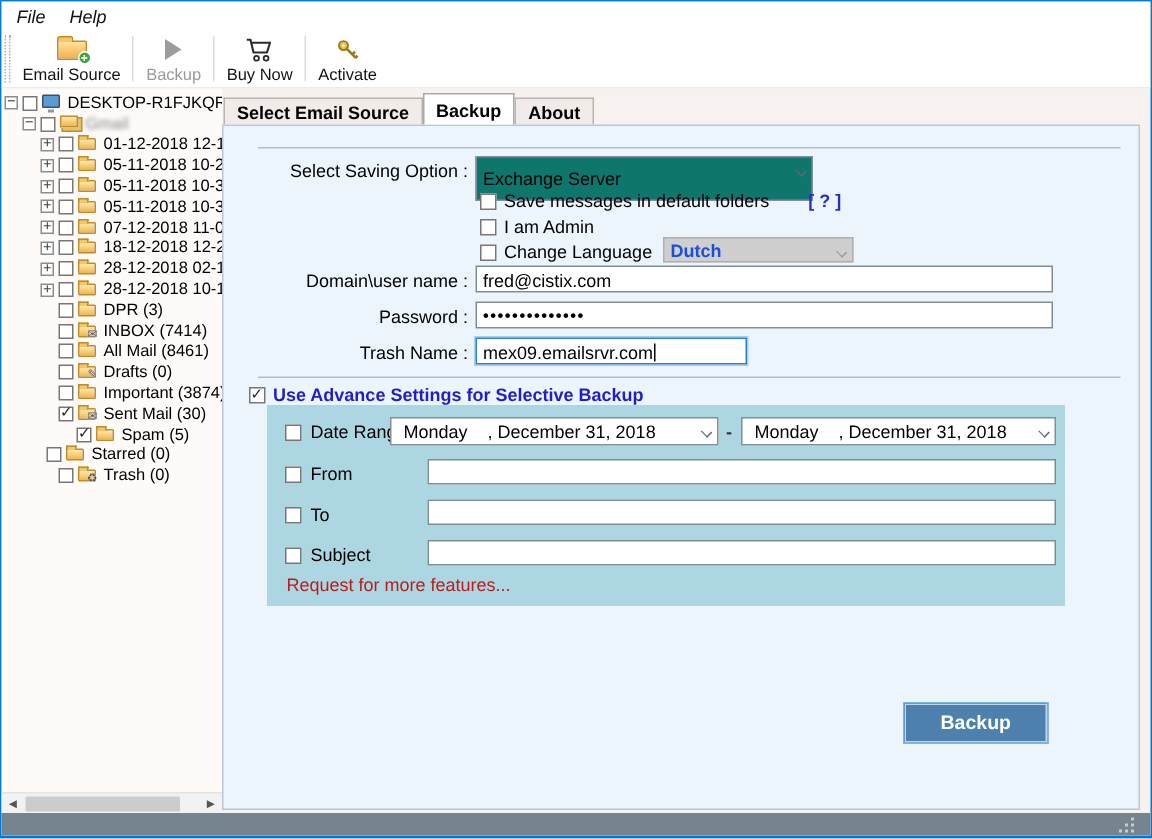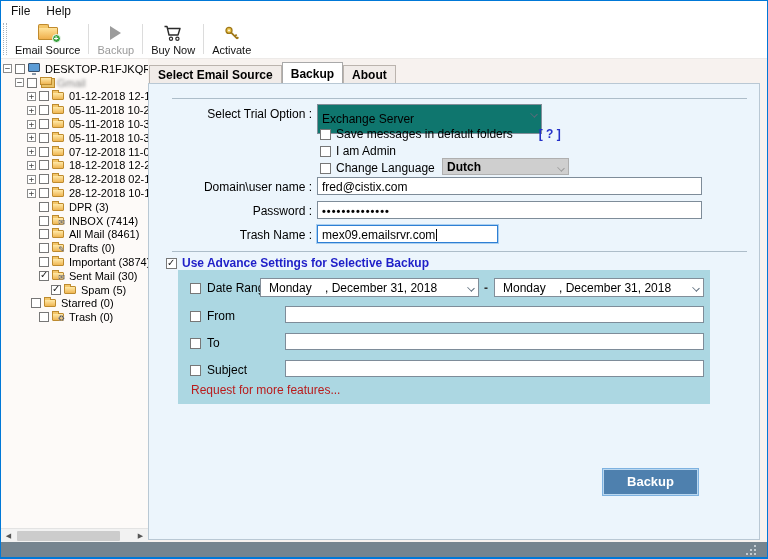--- a/index.html
+++ b/index.html
@@ -10,21 +10,21 @@
            background:#F7F2EF; border:1px solid #0078D7; border-bottom:2px solid #0078D7; overflow:hidden; }
 
   
   .titlebar{ height:23px; background:#0078D7; display:flex; align-items:center; padding-left:7px; flex:0 0 auto; }
   .app-icon{ width:15px; height:12px; margin-right:6px; flex:0 0 auto; }
   .title-text{ color:#fff; font-size:12px; white-space:nowrap; }
   .win-controls{ margin-left:auto; display:flex; height:100%; }
   .win-btn{ width:34px; height:100%; color:#fff; font-size:11px; display:flex; align-items:center; justify-content:center; cursor:default; }
 
   
-  .menubar{ height:19px; background:#fff; display:flex; align-items:center; font-size:12px; color:#111; flex:0 0 auto; }
+  .menubar{ height:19px; background:#fff; display:flex; align-items:center; font-size:12px; color:#111; flex:0 0 auto;font-style:italic; }
   .menu-item{ padding:0 8px; }
   .menu-item:first-child{ padding-left:10px; }
 
   
   .toolbar{ height:39px; background:#fff; display:flex; align-items:stretch; flex:0 0 auto; border-bottom:1px solid #EDEAE8; }
   .tb-grip{ width:4px; margin:3px 2px 3px 2px; border-left:1px dotted #A8B2BC; border-right:1px dotted #A8B2BC; }
   .tb-item{ display:flex; flex-direction:column; align-items:center; justify-content:center; padding:2px 6px 1px; font-size:11px; color:#111; }
   .tb-item .tb-ic{ height:19px; display:flex; align-items:center; justify-content:center; margin-bottom:1px; }
   .tb-item.disabled{ color:#9a9a9a; }
   .tb-sep{ width:1px; background:#DCDCDC; margin:4px 2px; }
@@ -64,21 +64,21 @@
   .content{ flex:1 1 auto; display:flex; flex-direction:column; min-width:0; padding-top:4px; }
   .tabstrip{ height:20px; display:flex; align-items:flex-end; flex:0 0 auto; padding-left:1px; }
   .tab{ font-size:12px; font-weight:bold; color:#000; padding:2px 8px 3px; background:#F1ECE9; border:1px solid #BBB4AE; border-bottom:none; height:18px; }
   .tab.active{ background:#FFFFFF; height:21px; padding-top:4px; border-color:#A9A9A9; position:relative; z-index:2; }
   .tabpage{ flex:1 1 auto; margin:0 7px 2px 0; background:#ECF5FC; border:1px solid #B9C8D4; position:relative; z-index:1; }
 
   .sep{ position:absolute; left:23px; width:575px; height:1px; background:#ADBDC9; }
   .flabel{ position:absolute; width:163px; text-align:right; font-size:12px; color:#000; }
   .combo{ position:absolute; height:30px; background:#0f766e; border:1px solid #828E99; font-size:12px; display:flex; align-items:center; padding-left:4px; }
   .combo .arr, .dd .arr{ position:absolute; right:4px; top:6px; width:6px; height:6px; border-right:1.5px solid #5A6B7A; border-bottom:1.5px solid #5A6B7A; transform:rotate(45deg) scaleY(0.8); }
-  .combo.disabled{ background:#CFCFCF; border-color:#AFAFAF; color:#000000; font-weight:bold;align-items:flex-end; }
+  .combo.disabled{ background:#CFCFCF; border-color:#AFAFAF; color:#1d4ed8; font-weight:bold;align-items:flex-end; }
   .combo.disabled .arr{ border-color:#9C9C9C; }
   .cbrow{ position:absolute; display:flex; align-items:center; font-size:12px; }
   .cbrow .cb{ width:11px; height:11px; margin-right:5px; }
   .cbrow .cb.checked::after{ top:-2px; }
   .help-link{ color:#2430C8; font-weight:bold; margin-left:26px; font-size:12px; }
   .tinput{ position:absolute; height:18px; background:#fff; border:1px solid #7E8C99; font-size:12px; padding:1px 4px 0; display:flex; align-items:center; white-space:pre; overflow:hidden; }
   .tinput.focused{ border:1px solid #2E7FD4; box-shadow:0 0 0 1px #A9CFF0; }
   .pwd{ font-weight:bold; font-size:11px; letter-spacing:1px; }
   .caret{ display:inline-block; width:1px; height:12px; background:#000; margin-left:1px; }
 
@@ -324,21 +324,21 @@
     <div class="content">
       <div class="tabstrip">
         <span class="tab">Select Email Source</span>
         <span class="tab active">Backup</span>
         <span class="tab">About</span>
       </div>
 
       <div class="tabpage">
         <div class="sep" style="top:14px"></div>
 
-        <span class="flabel" style="top:23px; left:0">Select Trial Option :</span>
+        <span class="flabel" style="top:23px; left:0">Select Saving Option :</span>
         <div class="combo" style="left:168px; top:20px; width:225px">
           <span>Exchange Server</span>
           <span class="arr"></span>
         </div>
 
         <div class="cbrow" style="left:171px; top:43px">
           <span class="cb"></span>
           <span>Save messages in default folders</span>
           <span class="help-link">[ ? ]</span>
         </div>

